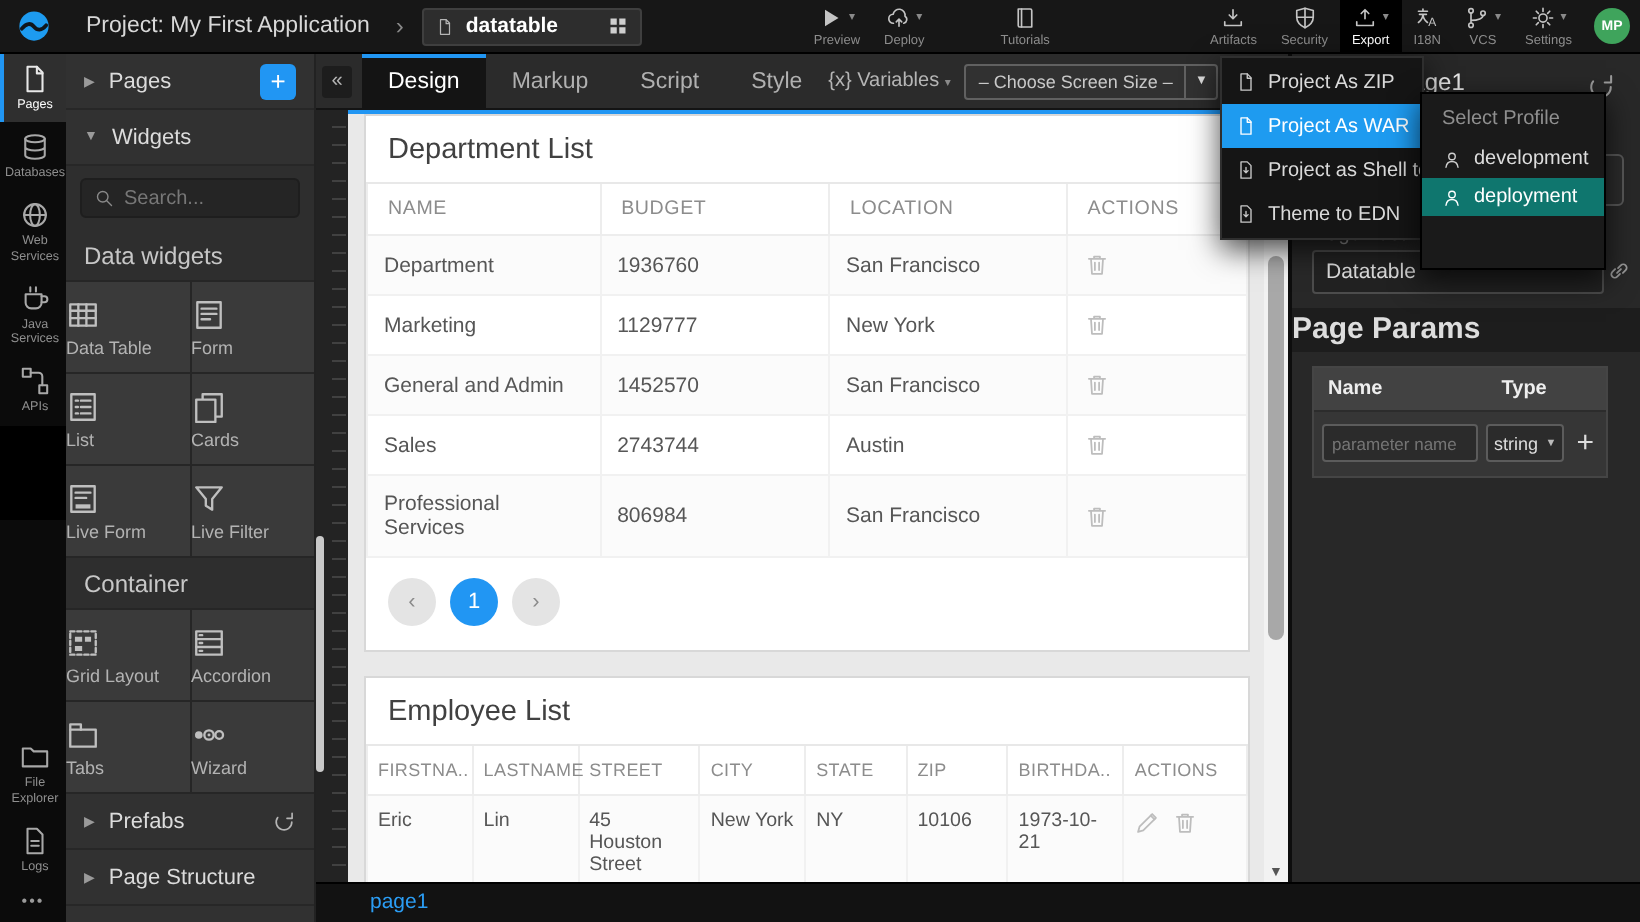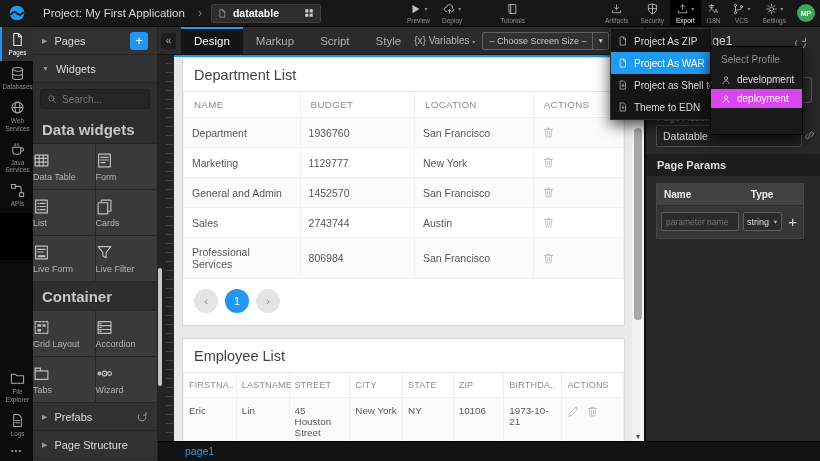--- a/index.html
+++ b/index.html
@@ -50,21 +50,21 @@
      border-bottom:1px solid #272727;color:#dcdcdc;font-size:11px}
 .acc .ar{font-size:7px;color:#9a9a9a;margin-right:7px}
 .plus{margin-left:auto;width:18px;height:18px;border-radius:3px;background:#2196f3;color:#fff;
       font-size:13px;line-height:17px;text-align:center}
 .srch{margin:6px 7px;height:20px;background:#252525;border:1px solid #1e1e1e;border-radius:3px;
       display:flex;align-items:center;padding:0 6px;gap:5px}
 .srch svg{width:10px;height:10px;color:#8a8a8a;flex:none}
 .srch input{background:transparent;border:none;outline:none;color:#999;font-size:10px;width:100%;
             font-family:"Liberation Sans",sans-serif}
 .srch input::placeholder{color:#777}
-.sect{padding:6px 9px 5px;font-size:15px;font-weight:bold;color:#c7c7c7}
+.sect{padding:6px 9px 5px;font-size:12px;font-weight:normal;color:#c7c7c7}
 .tiles{display:grid;grid-template-columns:1fr 1fr;gap:1px;background:#262626;
        border-top:1px solid #262626;border-bottom:1px solid #262626}
 .tile{background:#3a3a3a;height:45px;display:flex;flex-direction:column;
       justify-content:center;gap:3px;color:#b3b3b3;font-size:9px}
 .tile svg{width:17px;height:17px;color:#bfbfbf}
 .acc .rfr{margin-left:auto;width:12px;height:12px;color:#b5b5b5}
 
 
 .toolbar{position:absolute;left:158px;top:27px;width:486px;height:28px;background:#2b2b2b;
          border-bottom:1px solid #141414;display:flex;align-items:center;padding:0 8px 0 3px;z-index:6}
@@ -118,21 +118,21 @@
 .rp-title{position:absolute;left:53px;top:7px;font-size:12px;color:#eaeaea}
 .rp-refresh{position:absolute;right:12px;top:9px;width:15px;height:15px;color:#9a9a9a}
 .rp-box{position:absolute;left:10px;right:8px;top:50px;height:26px;border:1px solid #585858;
         border-radius:3px;background:#2c2c2c}
 .rp-lab{position:absolute;left:11px;top:85px;font-size:10px;color:#989898}
 .rp-input{position:absolute;left:10px;top:98px;width:146px;height:22px;background:#222;
           border:1px solid #4c4c4c;border-radius:2px;color:#ddd;font-size:10.5px;padding:0 6px;
           font-family:"Liberation Sans",sans-serif;outline:none}
 .rp-link{position:absolute;right:4px;top:102px;width:13px;height:13px;color:#999}
 .rp-sect{position:absolute;left:0;right:0;top:127px;height:22px;background:#1d1d1d;color:#ddd;
-         font-size:11px;font-weight:bold;line-height:22px;padding-left:11px}
+         font-size:15px;font-weight:bold;line-height:22px;}
 .rp-table{position:absolute;left:10px;top:156px;width:148px;background:#363636;border:1px solid #454545}
 .rp-hrow{display:flex;background:#424242;border-bottom:1px solid #2c2c2c}
 .rp-th{padding:5px 7px;font-size:10px;font-weight:bold;color:#eee}
 .rp-th.n{width:88px}.rp-th.t{width:60px}
 .rp-brow{display:flex;align-items:center;padding:6px 4px 7px;gap:4px}
 .rp-pinput{width:78px;height:19px;background:#2b2b2b;border:1px solid #5c5c5c;border-radius:2px;
            font-size:8.5px;color:#999;padding:0 4px;font-family:"Liberation Sans",sans-serif;outline:none}
 .rp-select{width:42px;height:19px;background:#2b2b2b;border:1px solid #5c5c5c;border-radius:2px;
            font-size:9px;color:#ddd;display:flex;align-items:center;justify-content:space-between;padding:0 3px}
 .rp-select .caret{font-size:5.5px;color:#bbb}
@@ -148,21 +148,21 @@
 .xitem{height:19px;display:flex;align-items:center;gap:6px;padding:11px 7px;font-size:10px;color:#dadada;white-space:nowrap}
 .xitem svg{width:10px;height:10px;color:#c9c9c9;flex:none}
 .xitem.on{background:#1e9bf0;color:#fff}
 .xitem.on svg{color:#fff}
 .xitem .sub{margin-left:auto;font-size:6.5px;color:#fff}
 .smenu{position:absolute;left:710px;top:46px;width:93px;height:89px;background:#1a1a1a;border:1px solid #000;
        box-shadow:0 5px 14px rgba(0,0,0,.7);z-index:41}
 .shead{padding:7px 10px 5px;font-size:10px;color:#8f8f8f}
 .sitem{height:19px;display:flex;align-items:center;gap:6px;padding:0 10px;font-size:10px;color:#ddd}
 .sitem svg{width:10px;height:10px;color:#cfcfcf;flex:none}
-.sitem.on{background:#d946ef;color:#fff}
+.sitem.on{background:#0f766e;color:#fff}
 .sitem.on svg{color:#fff}
 </style>
 </head>
 <body>
 
 <svg width="0" height="0" style="position:absolute">
 <defs>
 <symbol id="i-doc" viewBox="0 0 16 16">
         <path d="M4 1.5h5l3 3v10H4z"></path>
         <path d="M9 1.5V5h3"></path>

